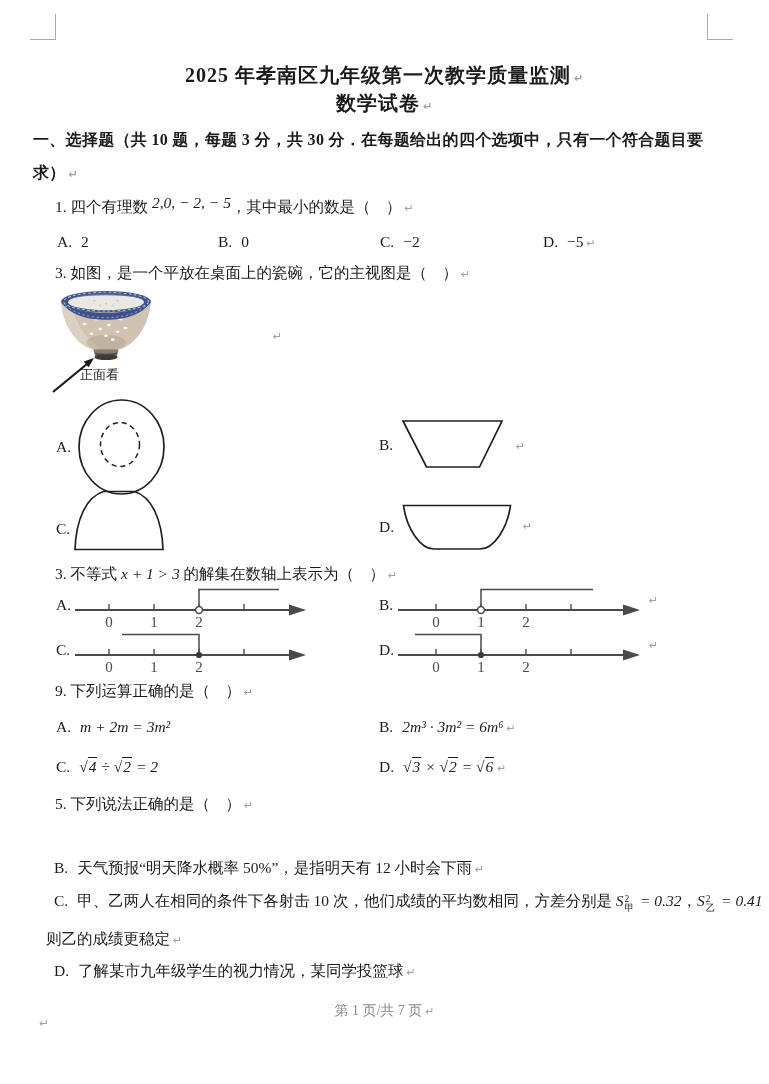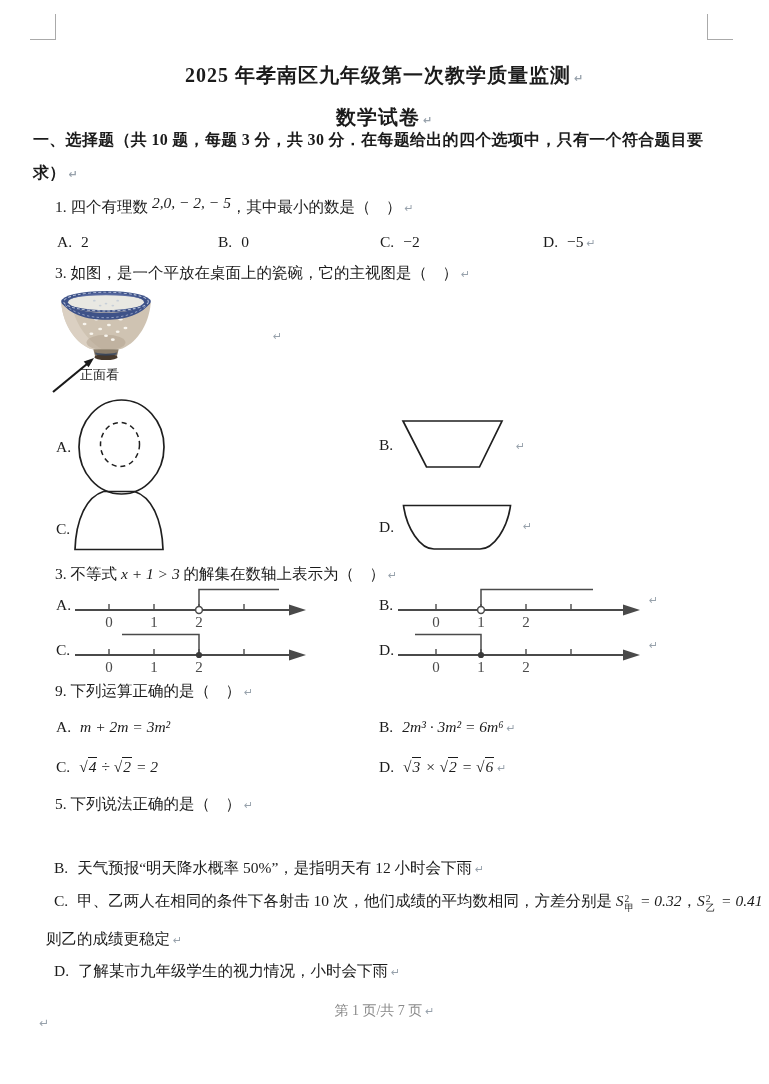--- a/index.html
+++ b/index.html
@@ -29,21 +29,21 @@
 <body>
 
 <div class="page">
 
   <div class="crop" style="left:55px;top:14px;width:1px;height:25px;"></div>
   <div class="crop" style="left:30px;top:39px;width:26px;height:1px;"></div>
   <div class="crop" style="left:707px;top:14px;width:1px;height:25px;"></div>
   <div class="crop" style="left:707px;top:39px;width:26px;height:1px;"></div>
 
   <div class="abs ctr b fs20" style="top:62px;"><span>2025 年孝南区九年级第一次教学质量监测</span><span class="pilcrow">↵</span></div>
-  <div class="abs ctr b fs20" style="top:104px;"><span>数学试卷</span><span class="pilcrow">↵</span></div>
+  <div class="abs ctr b fs20" style="top:90px;"><span>数学试卷</span><span class="pilcrow">↵</span></div>
 
   <div class="abs b fs16" style="left:33px;top:130px;">一、选择题（共 10 题，每题 3 分，共 30 分．在每题给出的四个选项中，只有一个符合题目要</div>
   <div class="abs b fs16" style="left:33px;top:163px;"><span>求）</span><span class="pilcrow">↵</span></div>
 
   <div class="abs t" style="left:55px;top:197px;"><span>1. 四个有理数 </span><span class="math mraised">2,0, − 2, − 5</span><span>，其中最小的数是（　）</span><span class="pilcrow">↵</span></div>
 
   <div class="abs t" style="left:57px;top:233px;"><span class="lbl">A.</span><span>2</span></div>
   <div class="abs t" style="left:218px;top:233px;"><span class="lbl">B.</span><span>0</span></div>
   <div class="abs t" style="left:380px;top:233px;"><span class="lbl">C.</span><span>−2</span></div>
   <div class="abs t" style="left:543px;top:233px;"><span class="lbl">D.</span><span>−5</span><span class="pilcrow">↵</span></div>
@@ -206,18 +206,18 @@
 
   <div class="abs t" style="left:55px;top:794px;text-align:center;"><span>5. 下列说法正确的是（　）</span><span class="pilcrow">↵</span></div>
 
 
   <div class="abs t" style="left:54px;top:858px;"><span class="lbl">B.</span><span>天气预报“明天降水概率 50%”，是指明天有 12 小时会下雨</span><span class="pilcrow">↵</span></div>
 
   <div class="abs t" style="left:54px;top:891px;"><span class="lbl">C.</span><span>甲、乙两人在相同的条件下各射击 10 次，他们成绩的平均数相同，方差分别是 </span><span class="math"><span>S</span><span class="ss"><span>2</span><span>甲</span></span><span> = 0.32</span></span><span>，</span><span class="math"><span>S</span><span class="ss"><span>2</span><span>乙</span></span><span> = 0.41</span></span><span>，</span></div>
 
   <div class="abs t" style="left:46px;top:929px;"><span>则乙的成绩更稳定</span><span class="pilcrow">↵</span></div>
 
-  <div class="abs t" style="left:54px;top:961px;"><span class="lbl">D.</span><span>了解某市九年级学生的视力情况，小时会下雨</span><span class="pilcrow">↵</span></div>
+  <div class="abs t" style="left:54px;top:961px;"><span class="lbl">D.</span><span>了解某市九年级学生的视力情况，某同学投篮球</span><span class="pilcrow">↵</span></div>
 
   <div class="abs ctr gray" style="top:1002px;font-size:14px;"><span>第 1 页/共 7 页</span><span class="pilcrow">↵</span></div>
   <span class="abs pilcrow" style="left:36px;top:1016px;font-size:12px;">↵</span>
 
 </div>
 
 </body></html>

